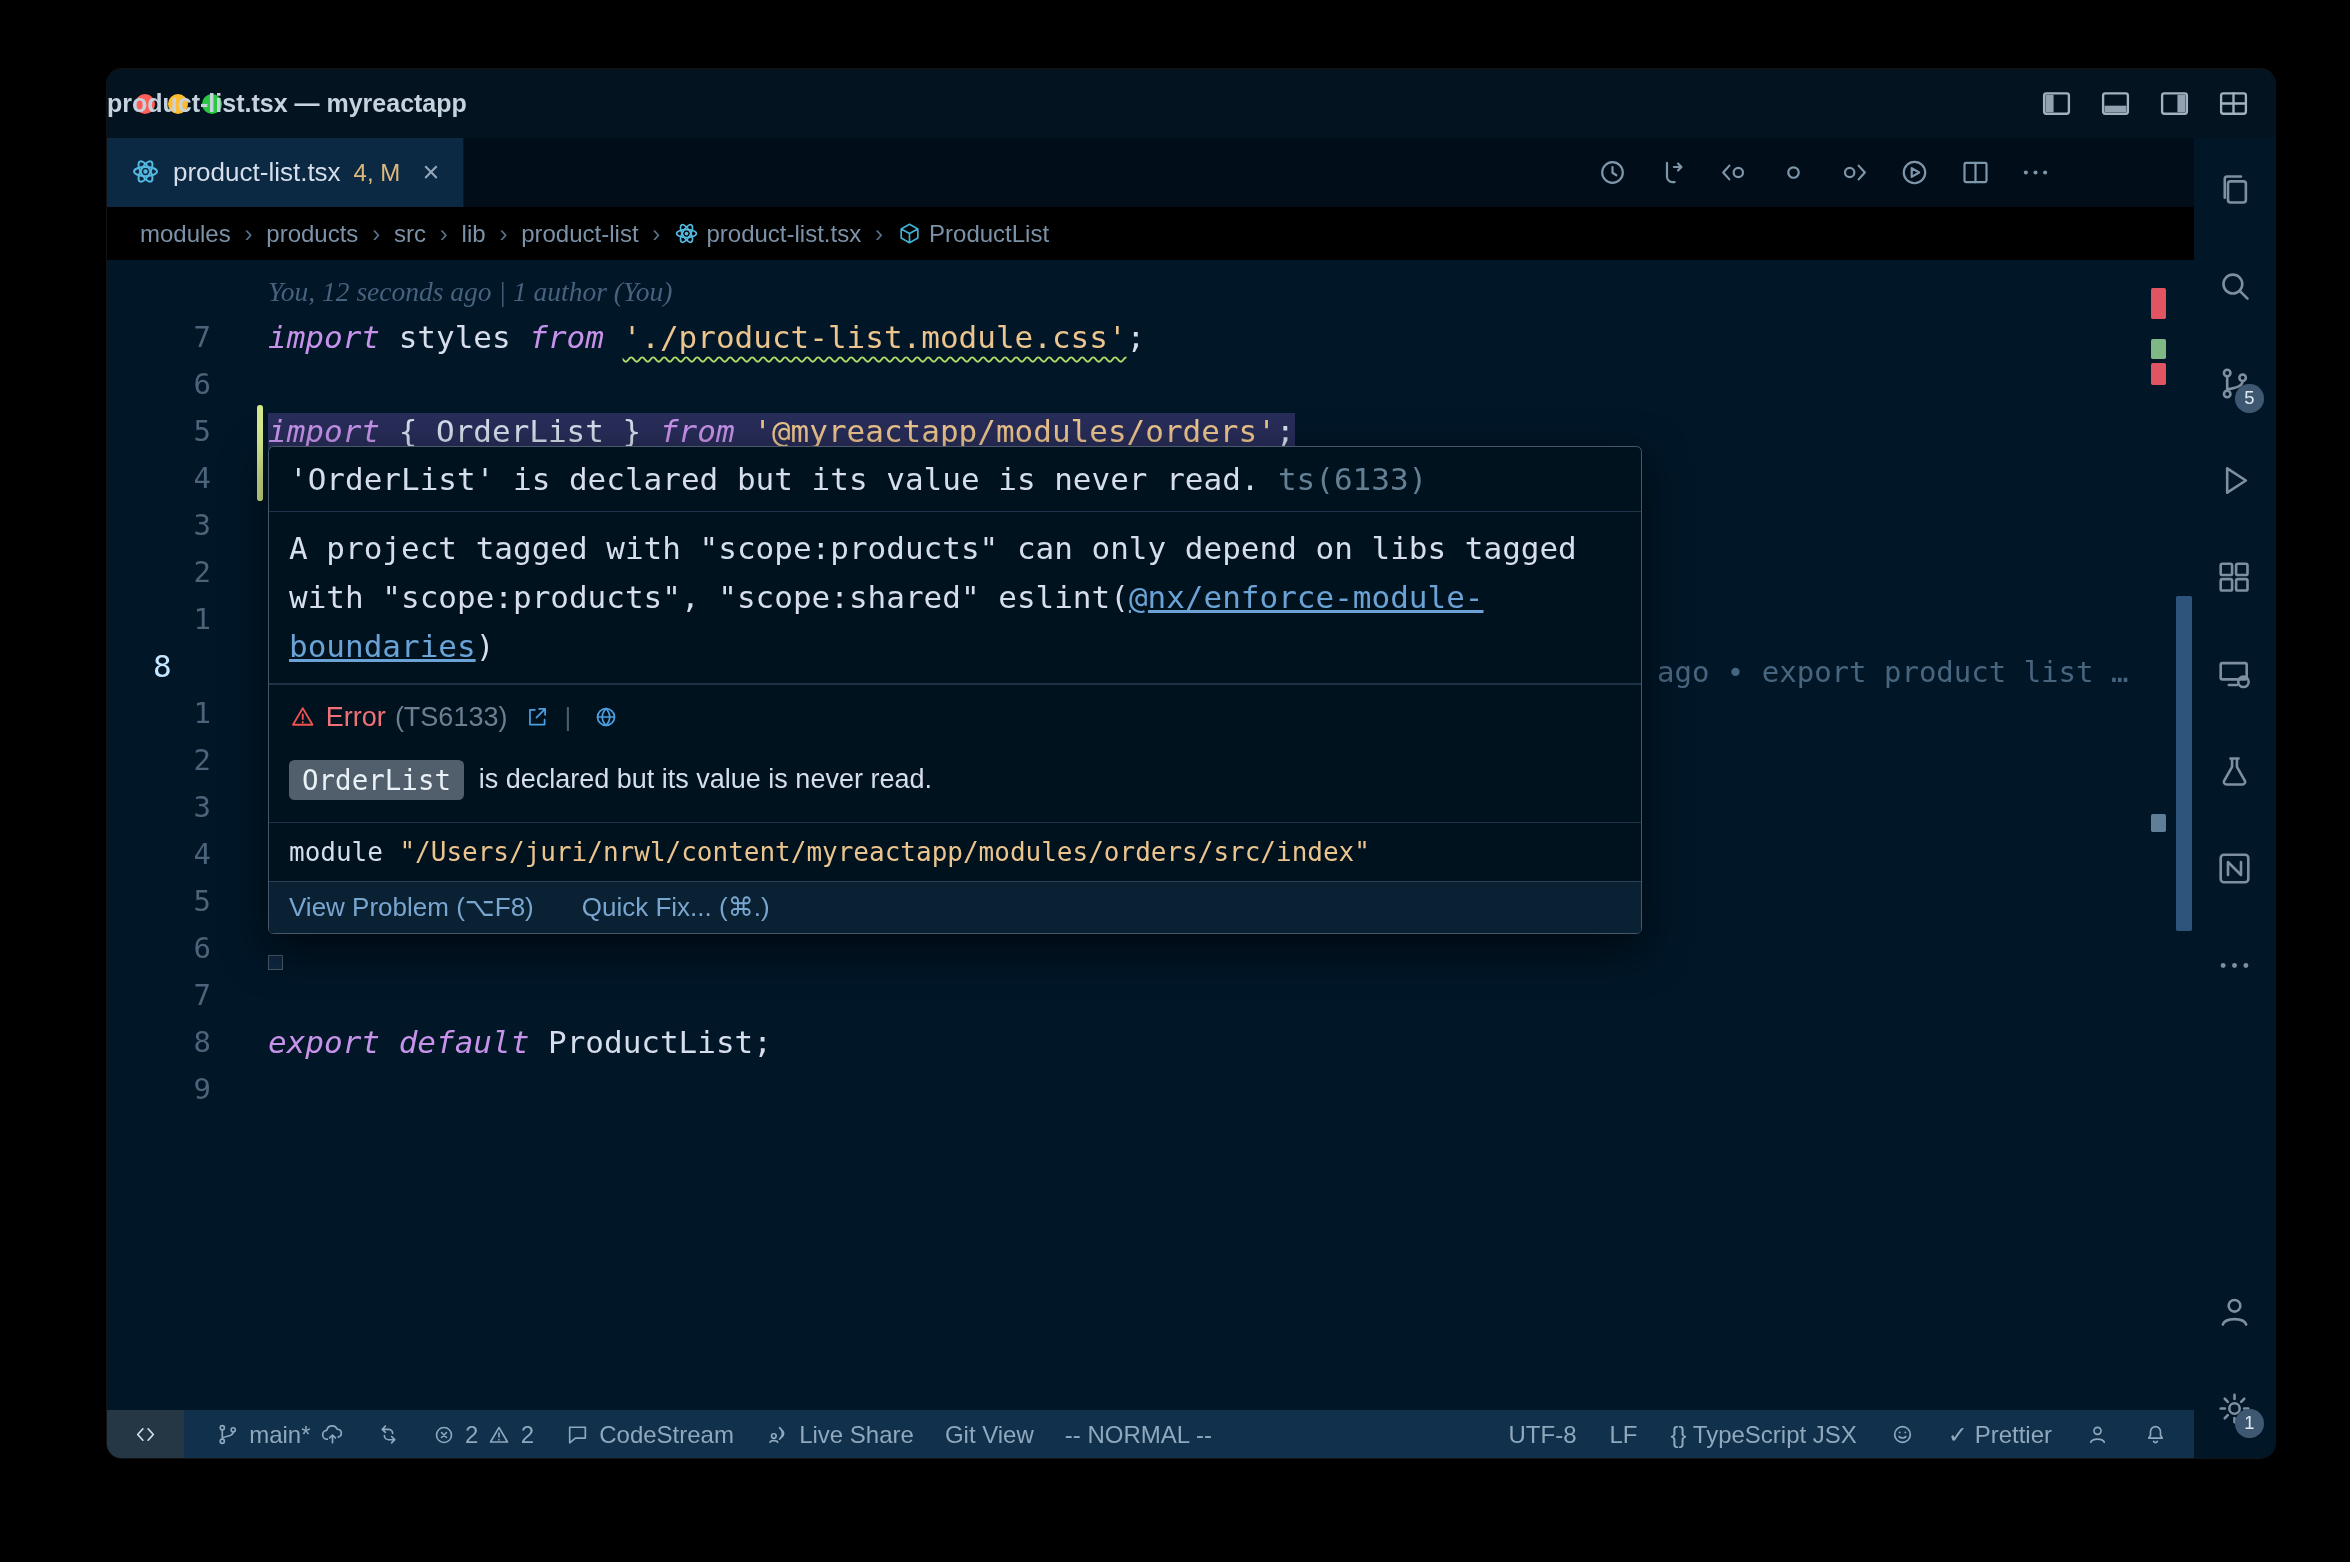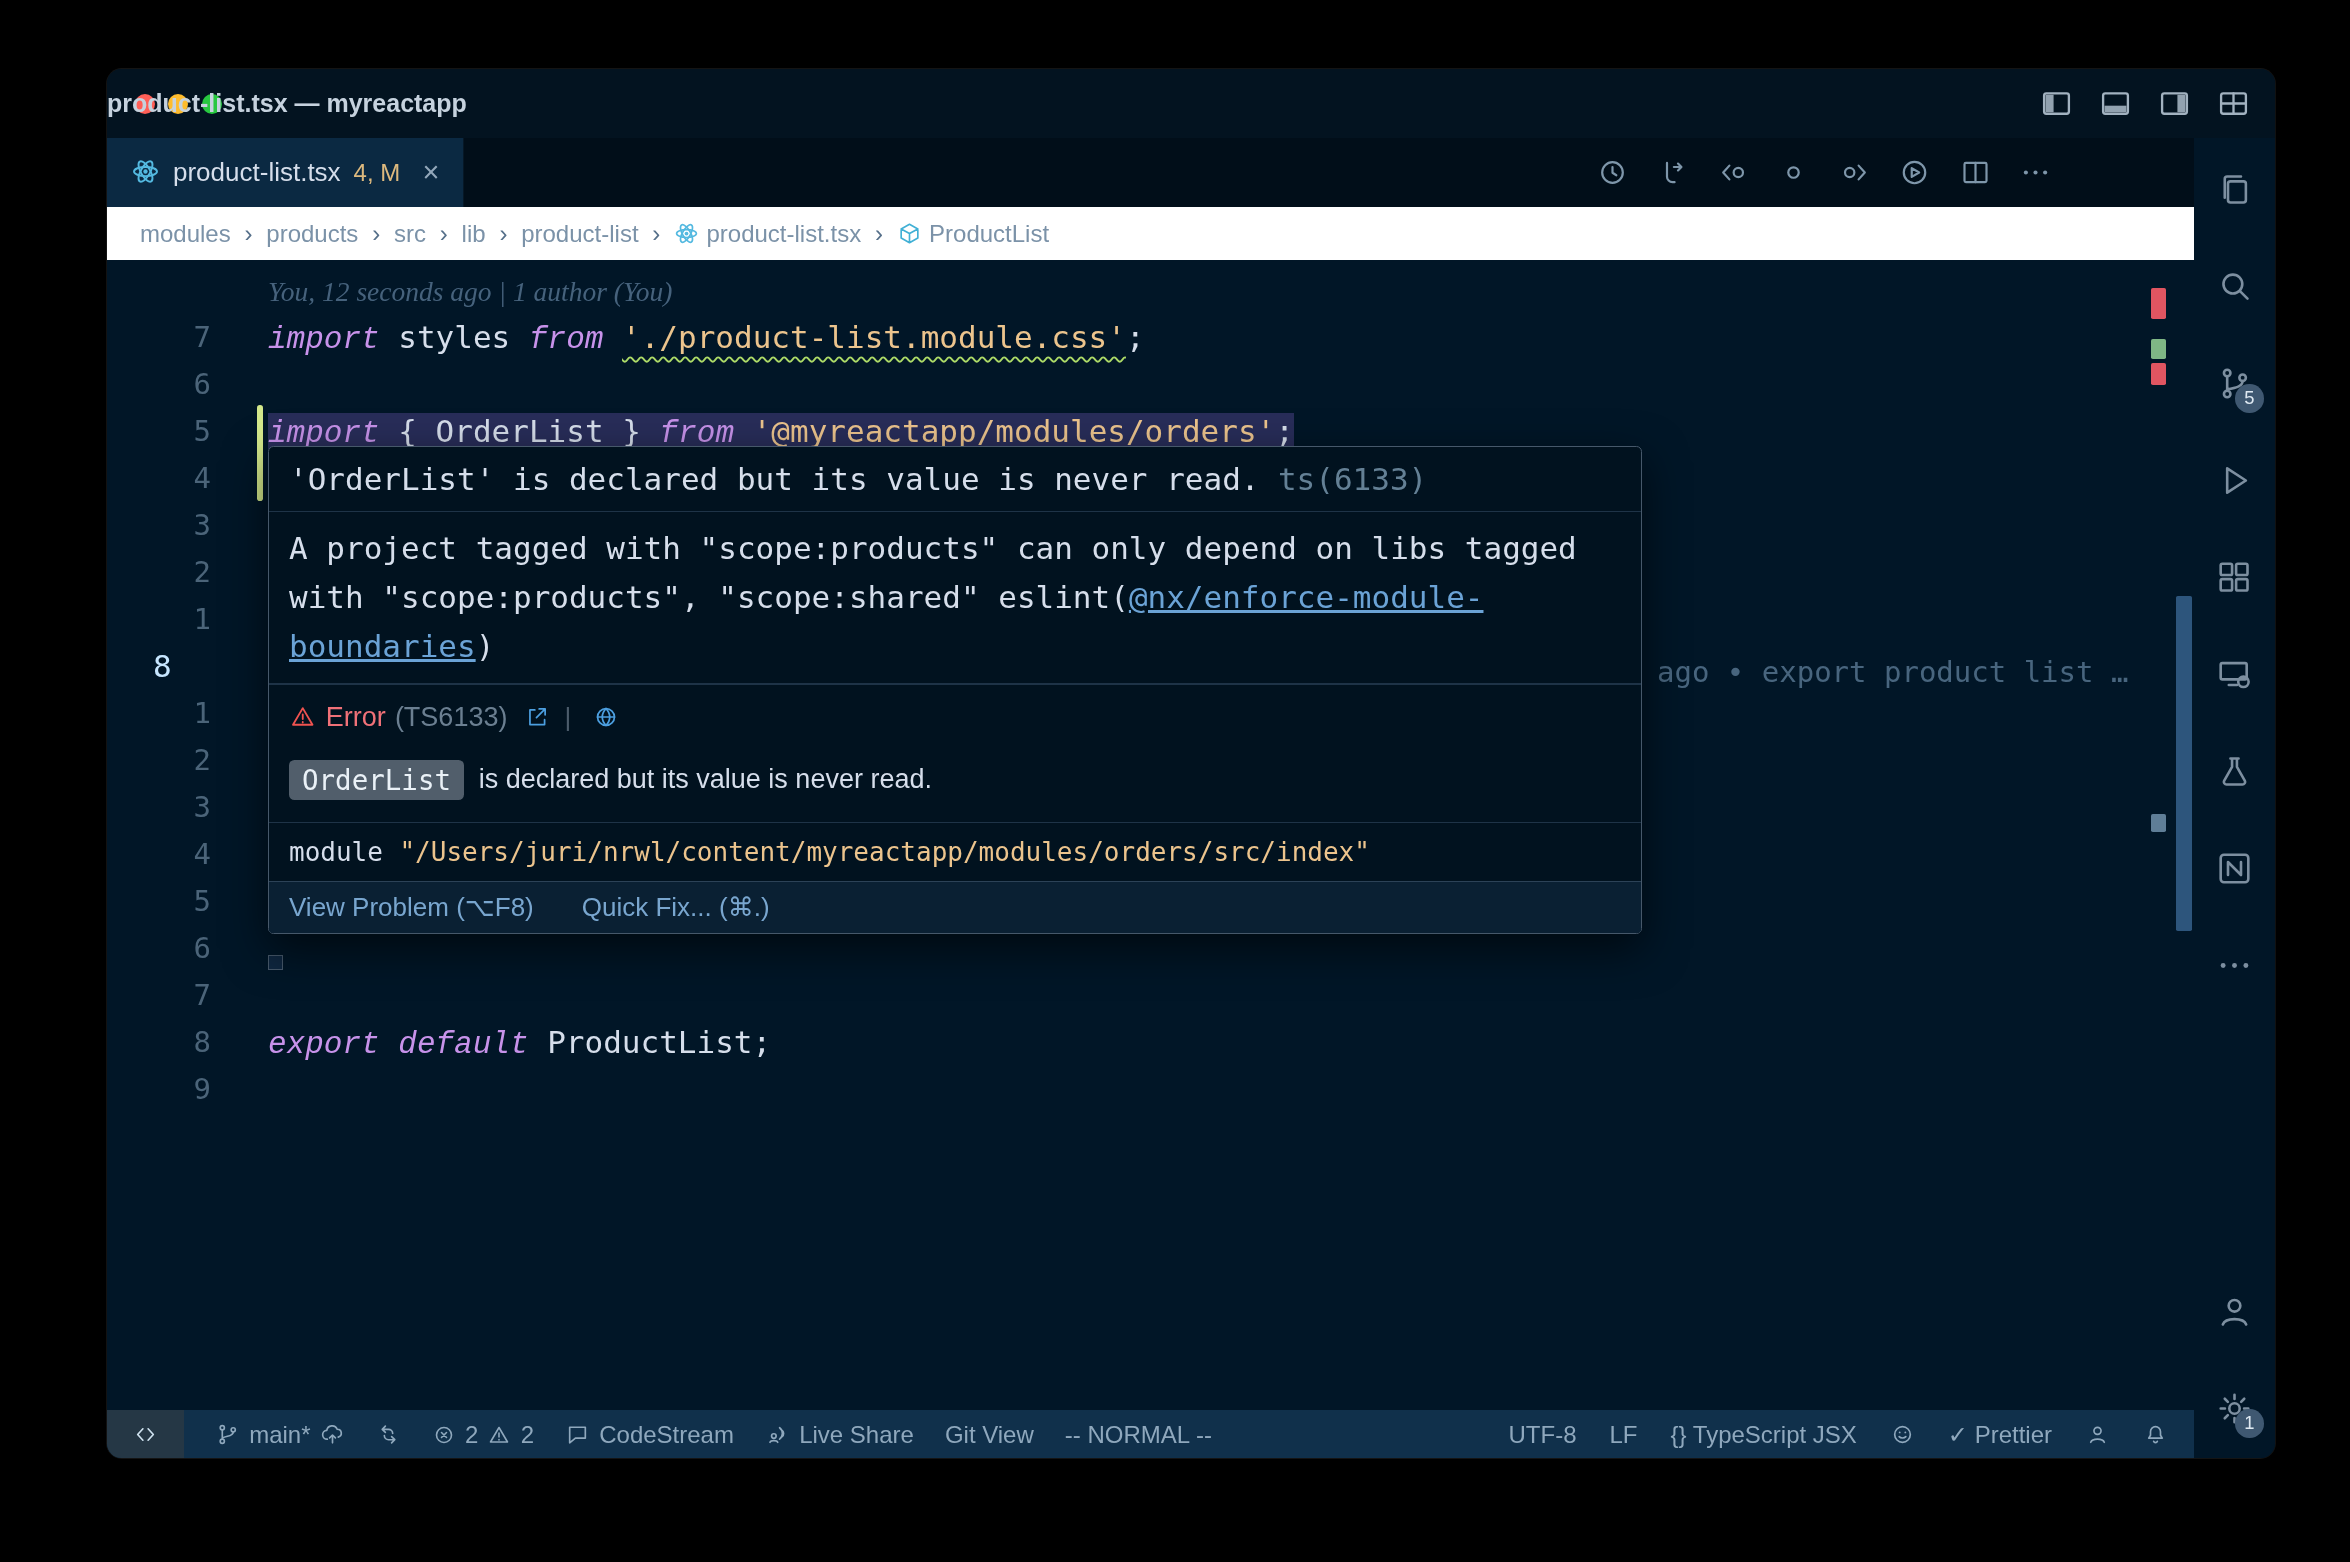--- a/index.html
+++ b/index.html
@@ -26,35 +26,35 @@
   .tab { height:69px; display:flex; align-items:center; gap:13px; padding:0 24px; background:#0b2942;
          border-right:0.9px solid rgba(0,0,0,.4); }
   .tab-label { color:#d6deeb; font-size:26px; }
   .tab-badge { color:#ddb97e; font-size:24px; }
   .tab-close { color:#93a7ba; font-size:29px; margin-left:9.2px; }
   .editor-toolbar { position:absolute; right:142px; top:0; height:69px; display:flex; align-items:center; gap:27.5px; color:#7e96aa; }
   .editor-toolbar .tbtn { display:flex; align-items:center; }
 
   
   .breadcrumbs { height:53px; width:2087px; display:flex; align-items:center; padding-left:33px; gap:12px;
-                 color:#7b92a8; font-size:24px; background:#ffffff; }
+                 color:#7b92a8; font-size:24px; background:#000000; }
   .bc-item { display:flex; align-items:center; gap:7.3px; }
   .bc-sep { color:#56708a; font-size:24px; padding:0 1.8px; }
   svg[data-name="react-icon"]{ color:#54b9e0; }
   svg[data-name="symbol-class-icon"]{ color:#41b0d5; }
 
   
   .editor { position:absolute; left:0; top:191px; width:2087px; height:1150px; overflow:hidden; background:#011627; }
   .code { position:absolute; inset:0; padding-top:7.3px; }
   .row { display:flex; height:47px; line-height:47px; }
   .gut { flex:none; width:161px; padding-right:57px; text-align:right; color:#4b6479;
          font-family:"DejaVu Sans Mono",monospace; font-size:29px; }
   .gut.cur { text-align:left; padding-left:46px; color:#c7e6ff; font-size:31px; }
   .lc { white-space:pre; font-family:"DejaVu Sans Mono",monospace; font-size:31px; color:#d6deeb; }
-  .kw { color:#c792ea; font-style:italic;font-family:Liberation Mono, monospace; }
+  .kw { color:#c792ea; font-style:italic; }
   .pl { color:#d6deeb; }
   .str { color:#ecc48d; }
   .sq { text-decoration:underline wavy #addb67 2.3px; text-underline-offset:8.3px; }
   .sel { background:rgba(120,95,190,.33); }
   .blame { color:#46627c; font-style:italic; font-size:27.5px; font-family:Liberation Serif, serif; }
   .ghost { position:absolute; left:1550px; top:389px; line-height:47px; color:#48657e;
            font-family:"DejaVu Sans Mono",monospace; font-size:29px; white-space:pre; }
   .change-bar { position:absolute; left:150px; top:145px; width:5.5px; height:96px; background:#d4e88b; border-radius:2.8px; }
 
   

